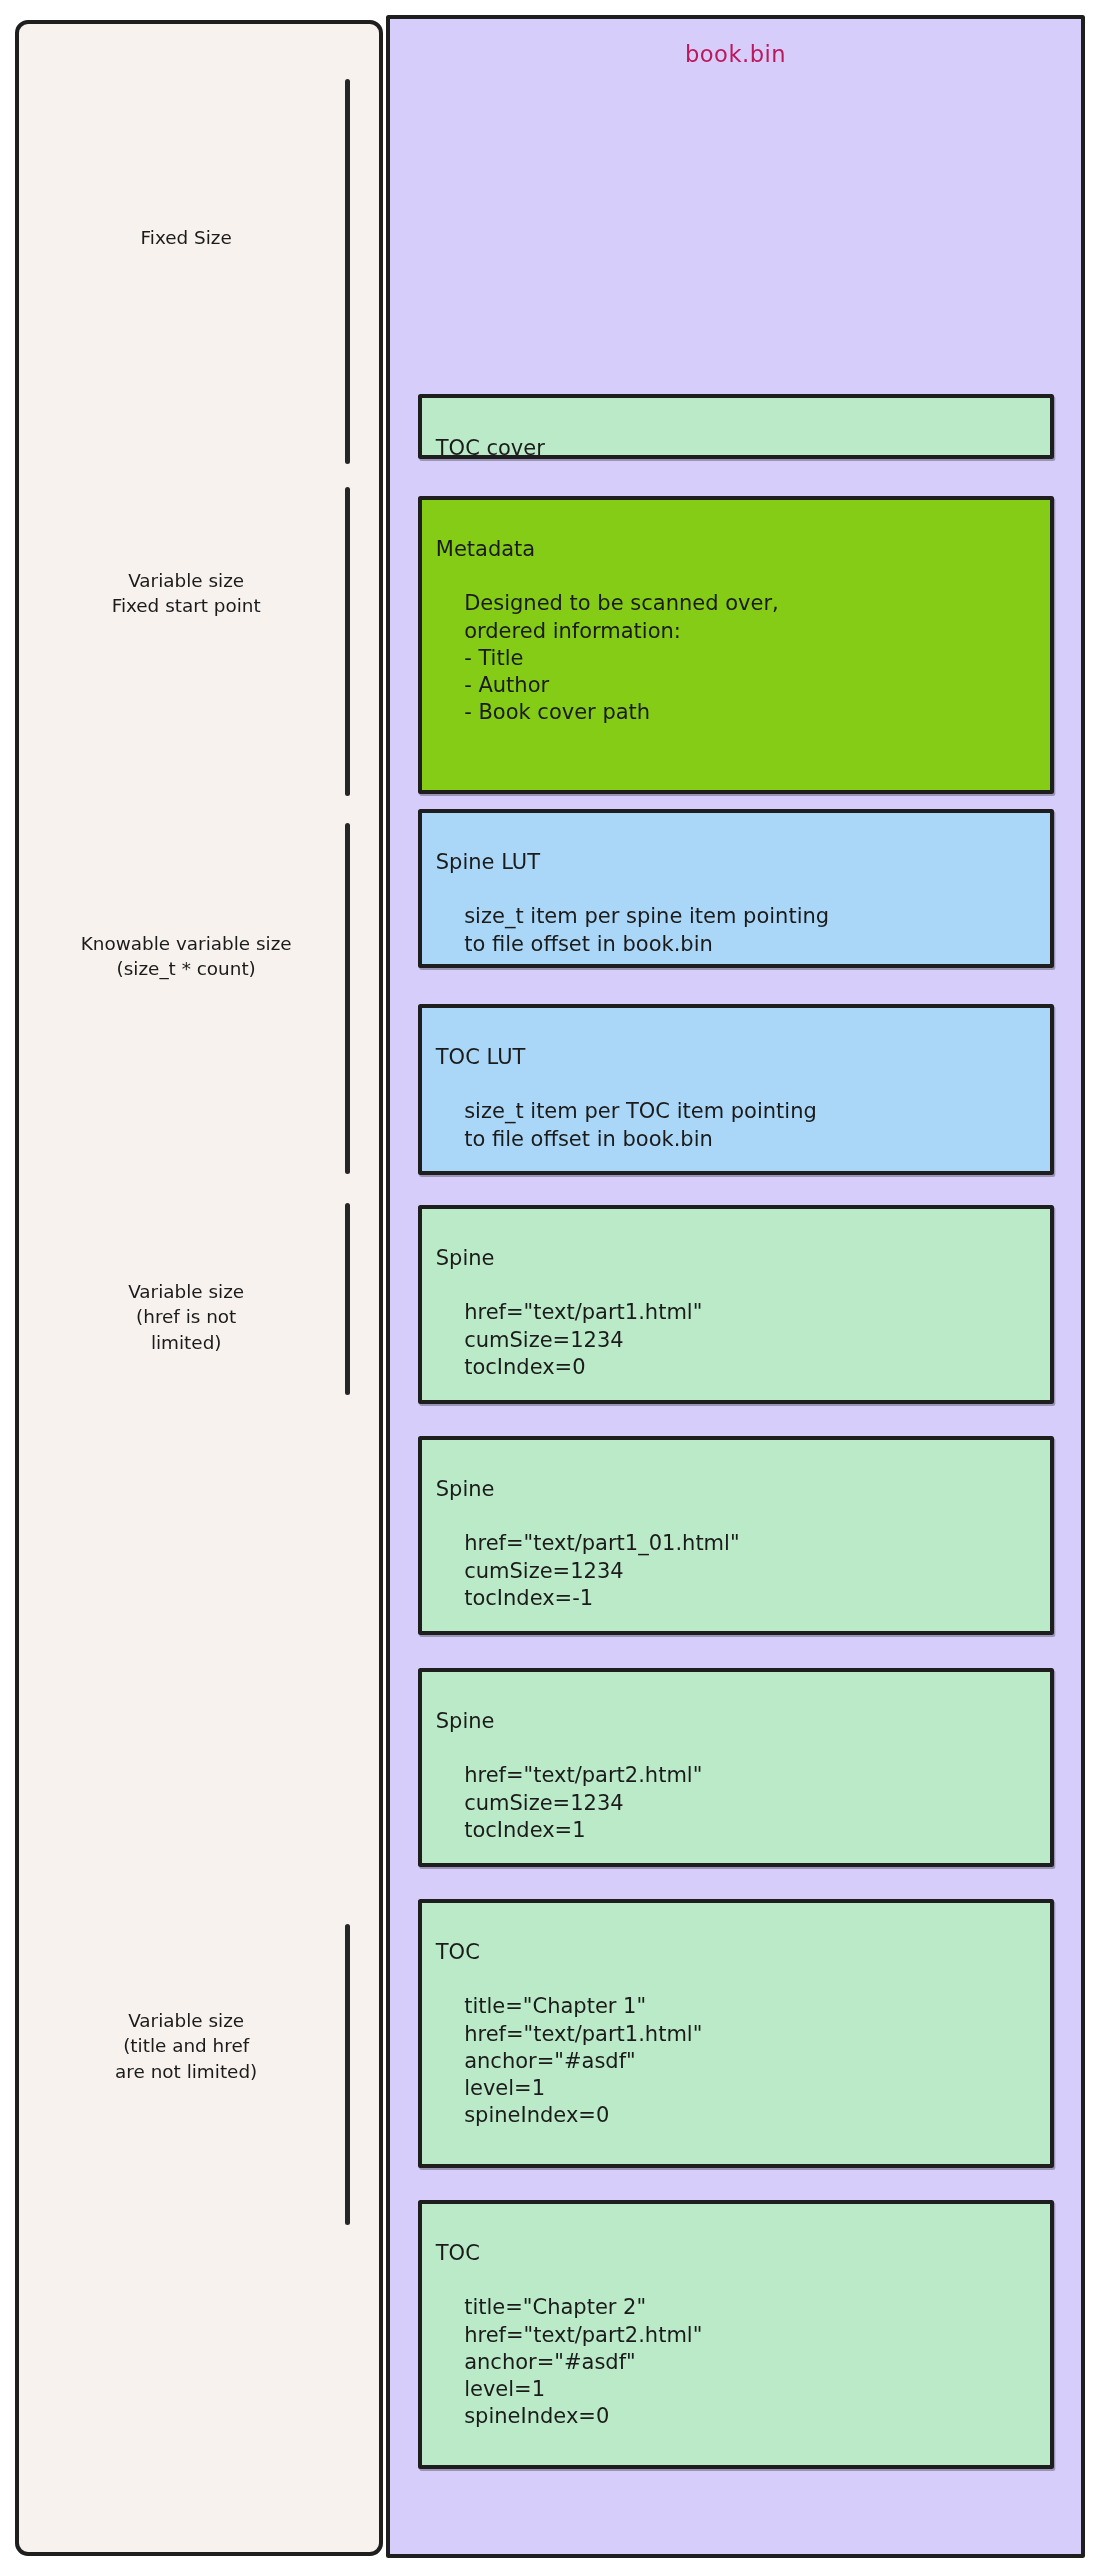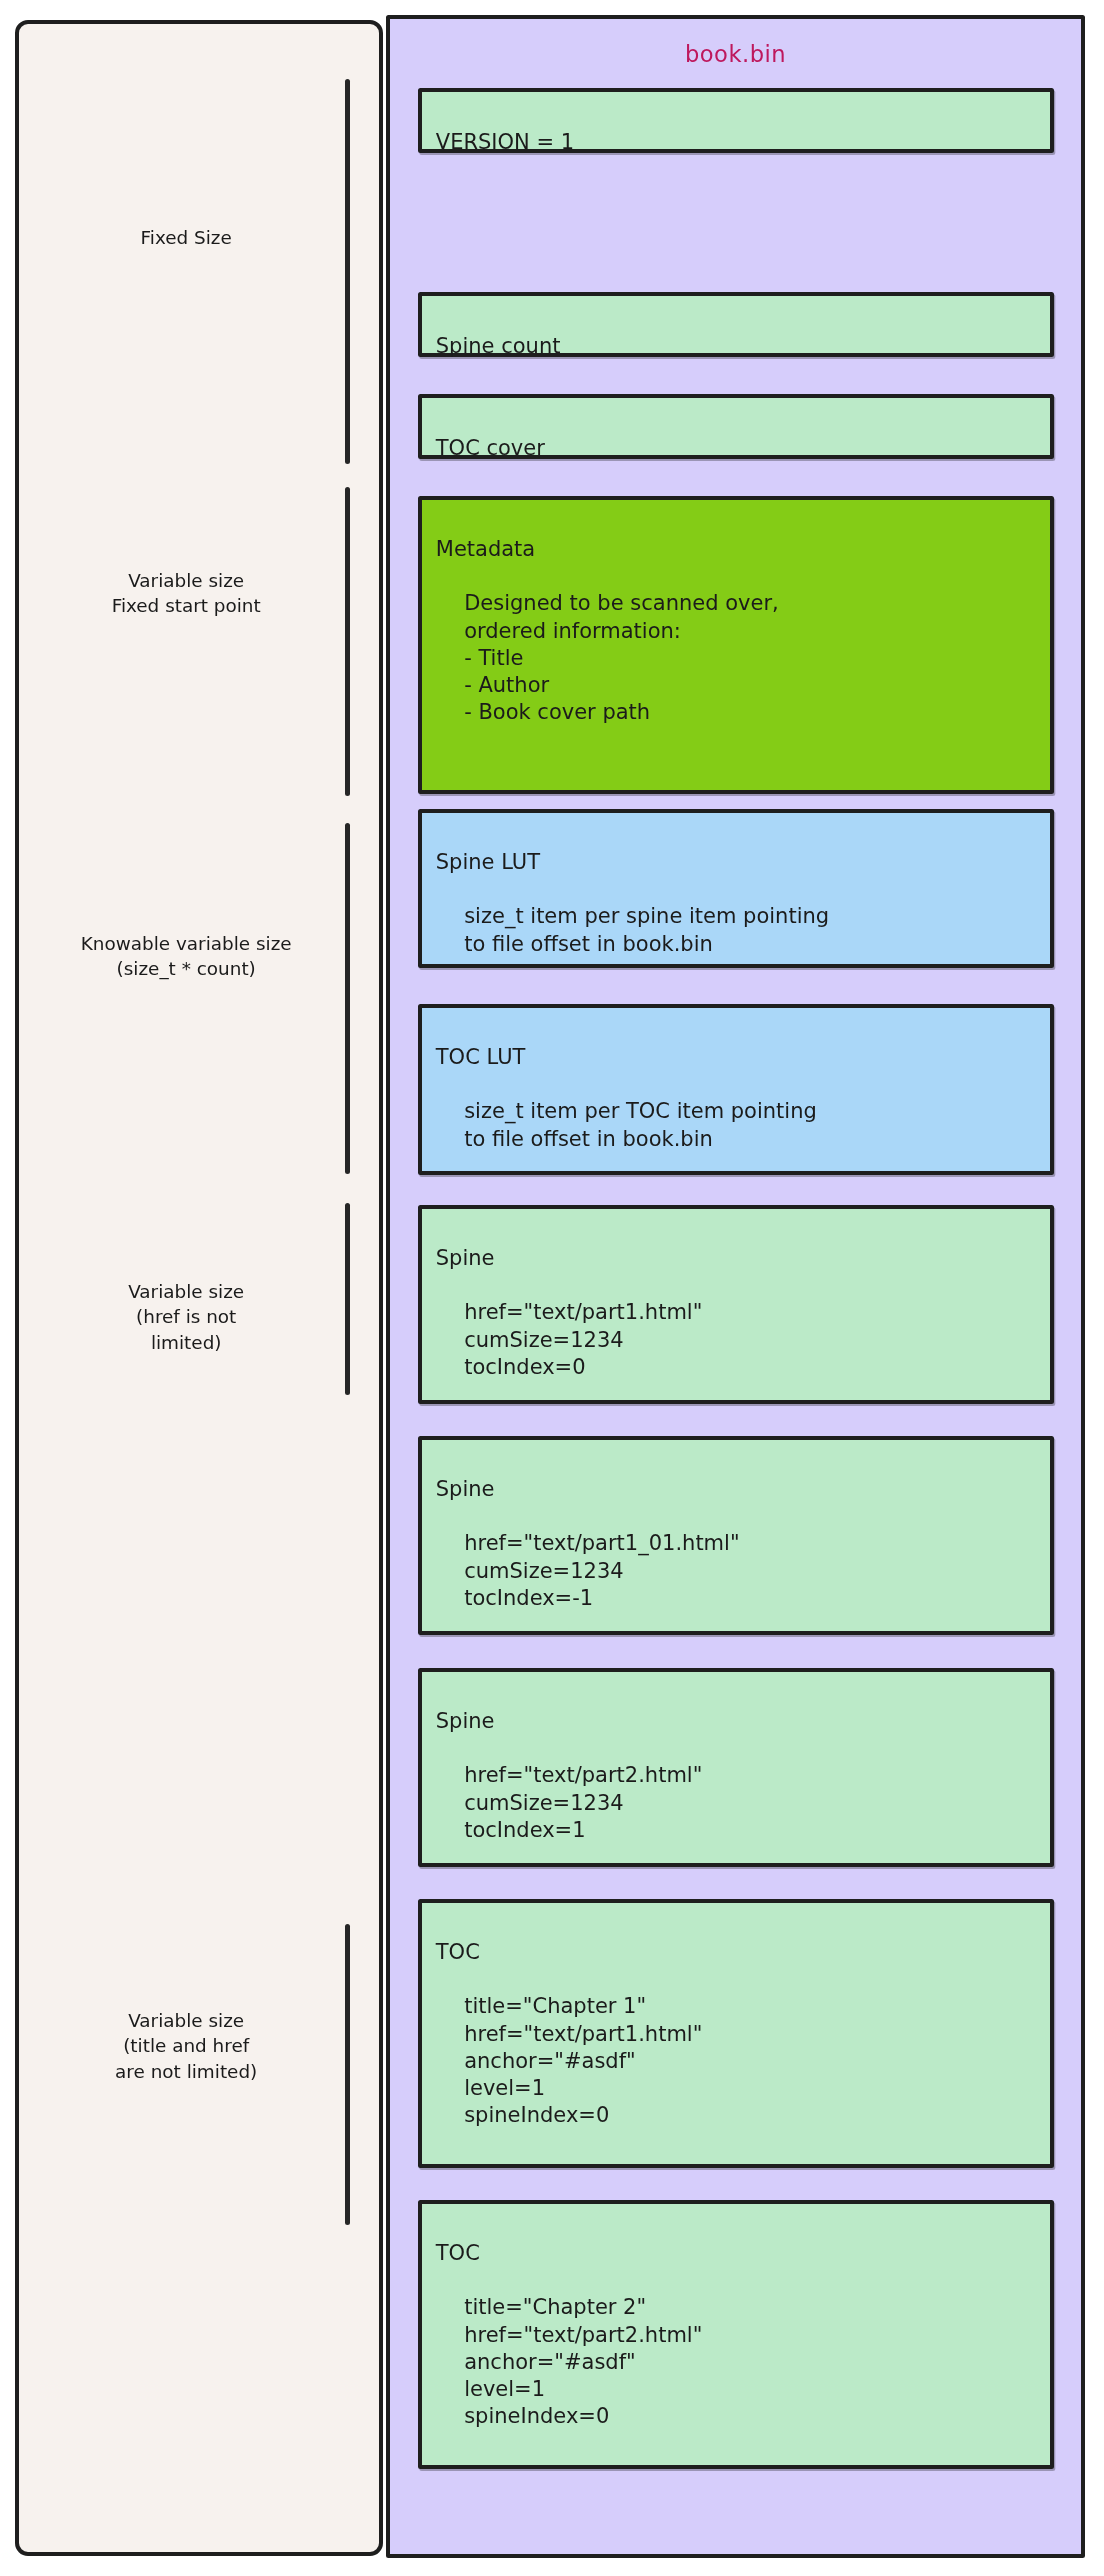--- a/index.html
+++ b/index.html
@@ -90,28 +90,22 @@
   <div class="bracket" style="top:79px;height:385px;"></div>
   <div class="bracket" style="top:487px;height:309px;"></div>
   <div class="bracket" style="top:823px;height:351px;"></div>
   <div class="bracket" style="top:1203px;height:192px;"></div>
   <div class="bracket" style="top:1924px;height:301px;"></div>
 
   <div class="right-panel">
 
     <div class="panel-title">book.bin</div>
 
-    <div class="box green row" style="top:69px;height:65px;">
-      <span class="hdr">VERSION = 1</span>
-    </div>
 
 
-    <div class="box green row" style="top:273px;height:65px;">
-      <span class="hdr">Spine count</span>
-    </div>
 
     <div class="box green row" style="top:375px;height:65px;">
       <span class="hdr">TOC cover</span>
     </div>
 
     <div class="box yellow" style="top:477px;height:298px;">
       <span class="hdr">Metadata</span>
       <span class="body">Designed to be scanned over,
 ordered information:
    - Title

